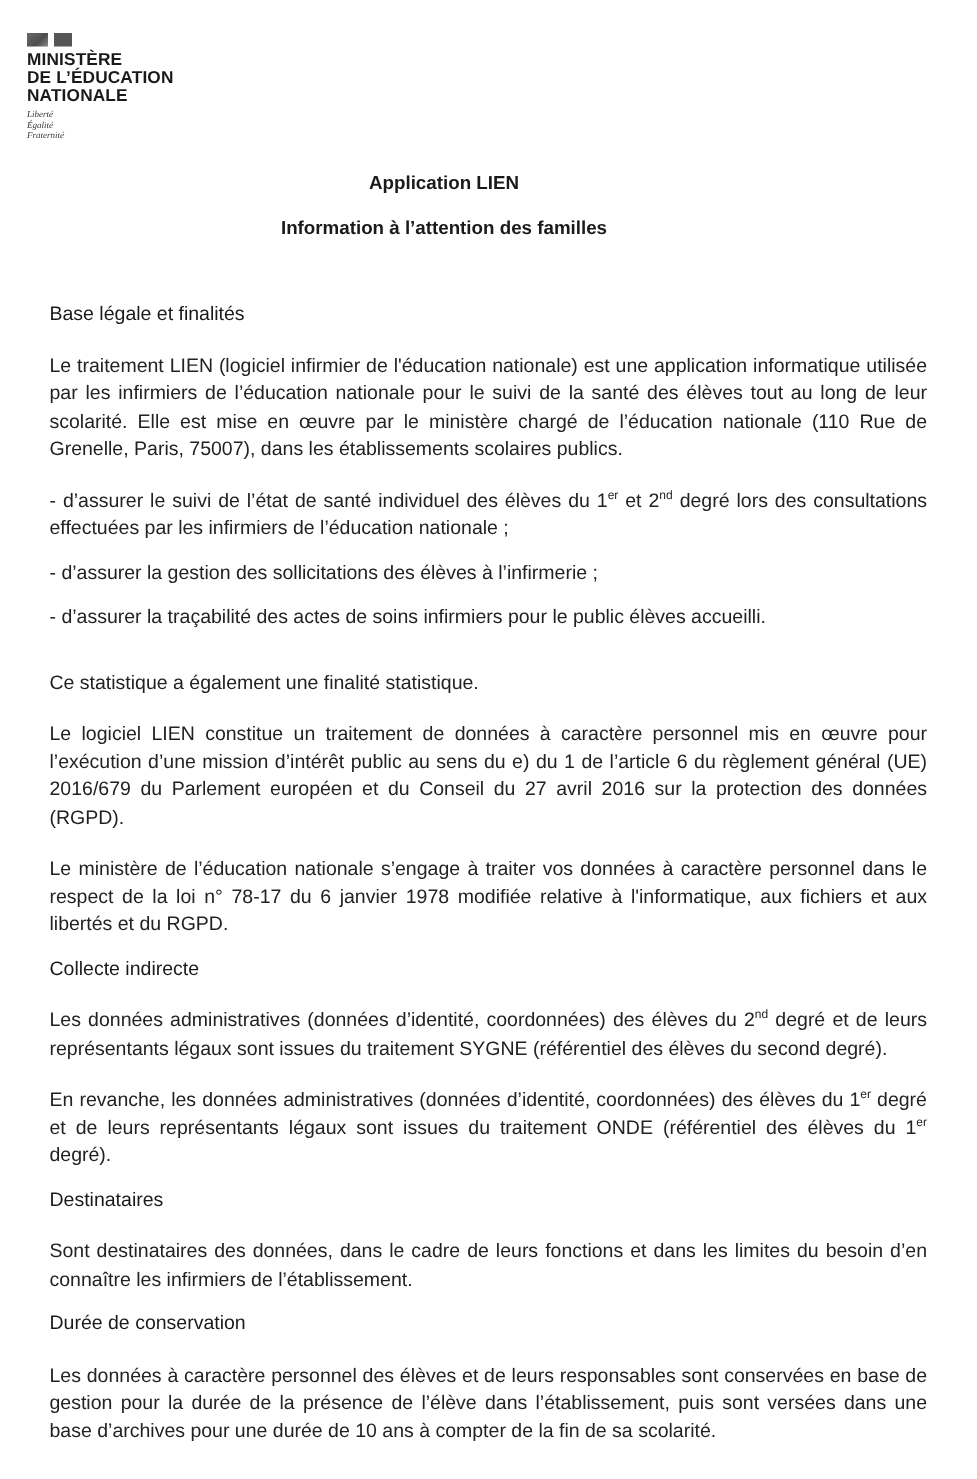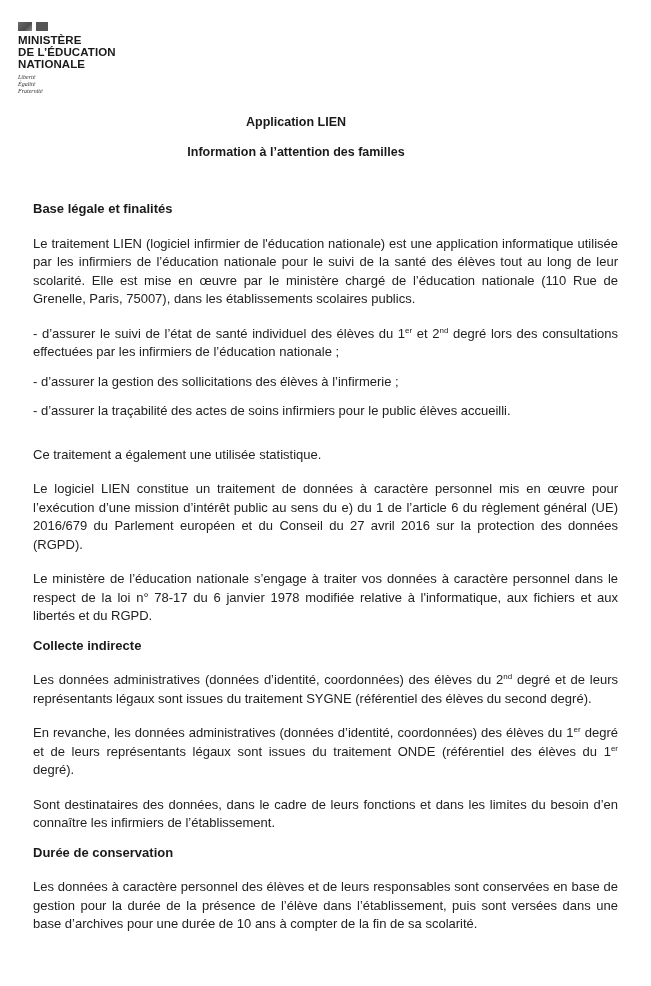--- a/index.html
+++ b/index.html
@@ -68,21 +68,21 @@
       left: 33px;
       top: 200px;
       width: 585px;
       font-size: 13px;
       line-height: 18.5px;
       color: #222;
     }
     .content h2 {
       margin: 0 0 11px 0;
       font-size: 13px;
-      font-weight: bold;
+      font-weight: normal;
       color: #1a1a1a;
     }
     .content p {
       margin: 0 0 11px 0;
       text-align: left;
     }
     .content p.justify {
       text-align: justify;
       text-align-last: left;
       margin-top: 16px;
@@ -113,25 +113,26 @@
 <div class="title t1">Application LIEN</div>
 <div class="title t2">Information à l’attention des familles</div>
 
 <div class="content">
   <h2>Base légale et finalités</h2>
   <p class="justify">Le traitement LIEN (logiciel infirmier de l'éducation nationale) est une application informatique utilisée par les infirmiers de l’éducation nationale pour le suivi de la santé des élèves tout au long de leur scolarité. Elle est mise en œuvre par le ministère chargé de l’éducation nationale (110 Rue de Grenelle, Paris, 75007), dans les établissements scolaires publics.</p>
   <p class="justify"><span>- d’assurer le suivi de l’état de santé individuel des élèves du 1</span><sup>er</sup><span> et 2</span><sup>nd</sup><span> degré lors des consultations effectuées par les infirmiers de l’éducation nationale ;</span></p>
   <p>- d’assurer la gestion des sollicitations des élèves à l’infirmerie ;</p>
   <p>- d’assurer la traçabilité des actes de soins infirmiers pour le public élèves accueilli.</p>
   <div class="spacer"></div>
-  <p>Ce traitement a également une utilisée statistique.</p>
+  <p>Ce statistique a également une finalité statistique.</p>
   <p class="justify">Le logiciel LIEN constitue un traitement de données à caractère personnel mis en œuvre pour l’exécution d’une mission d’intérêt public au sens du e) du 1 de l’article 6 du règlement général (UE) 2016/679 du Parlement européen et du Conseil du 27 avril 2016 sur la protection des données (RGPD).</p>
   <p class="justify">Le ministère de l’éducation nationale s’engage à traiter vos données à caractère personnel dans le respect de la loi n° 78-17 du 6 janvier 1978 modifiée relative à l'informatique, aux fichiers et aux libertés et du RGPD.</p>
 
   <h2>Collecte indirecte</h2>
   <p class="justify"><span>Les données administratives (données d’identité, coordonnées) des élèves du 2</span><sup>nd</sup><span> degré et de leurs représentants légaux sont issues du traitement SYGNE (référentiel des élèves du second degré).</span></p>
   <p class="justify"><span>En revanche, les données administratives (données d’identité, coordonnées) des élèves du 1</span><sup>er</sup><span> degré et de leurs représentants légaux sont issues du traitement ONDE (référentiel des élèves du 1</span><sup>er</sup><span> degré).</span></p>
 
+  <h2>Destinataires</h2>
   <p class="justify">Sont destinataires des données, dans le cadre de leurs fonctions et dans les limites du besoin d’en connaître les infirmiers de l’établissement.</p>
 
   <h2>Durée de conservation</h2>
   <p class="justify">Les données à caractère personnel des élèves et de leurs responsables sont conservées en base de gestion pour la durée de la présence de l’élève dans l’établissement, puis sont versées dans une base d’archives pour une durée de 10 ans à compter de la fin de sa scolarité.</p>
 </div>
 
 </body></html>

